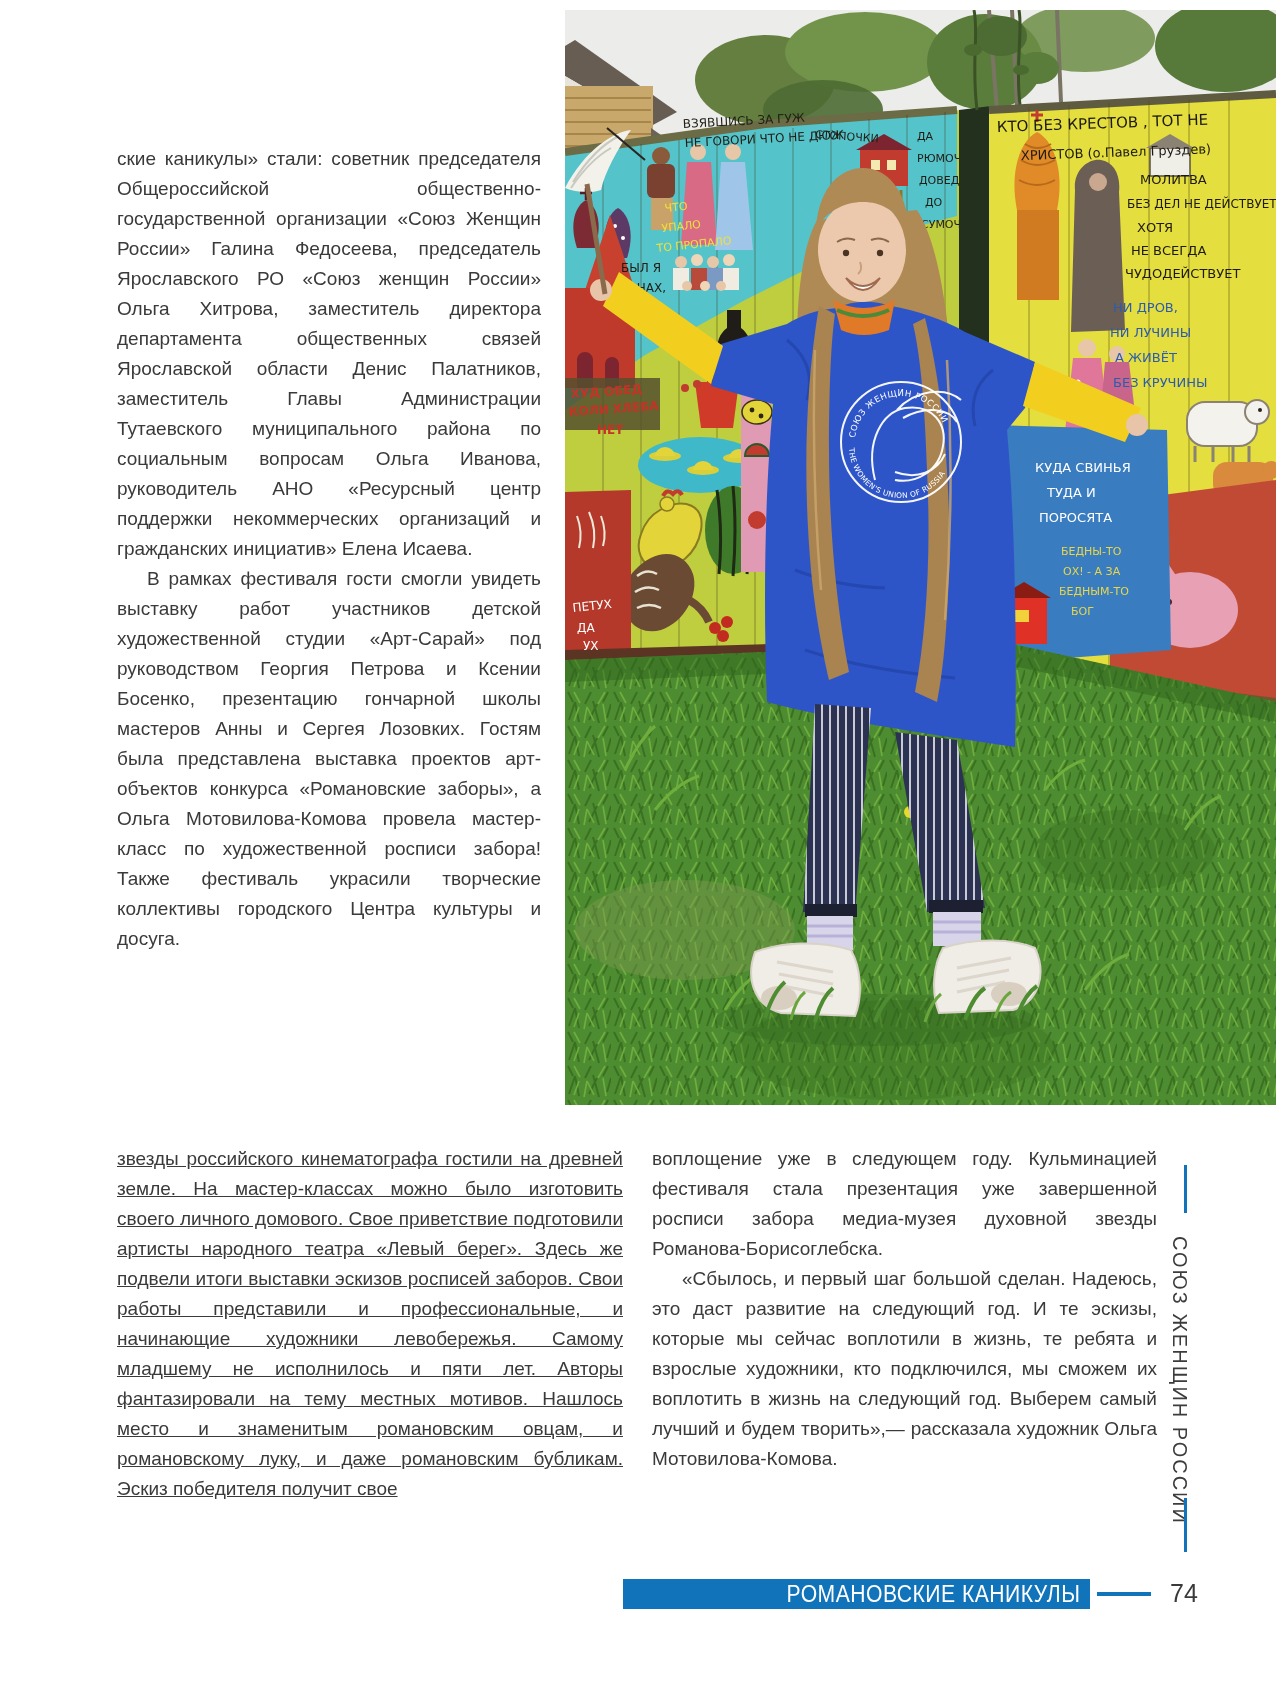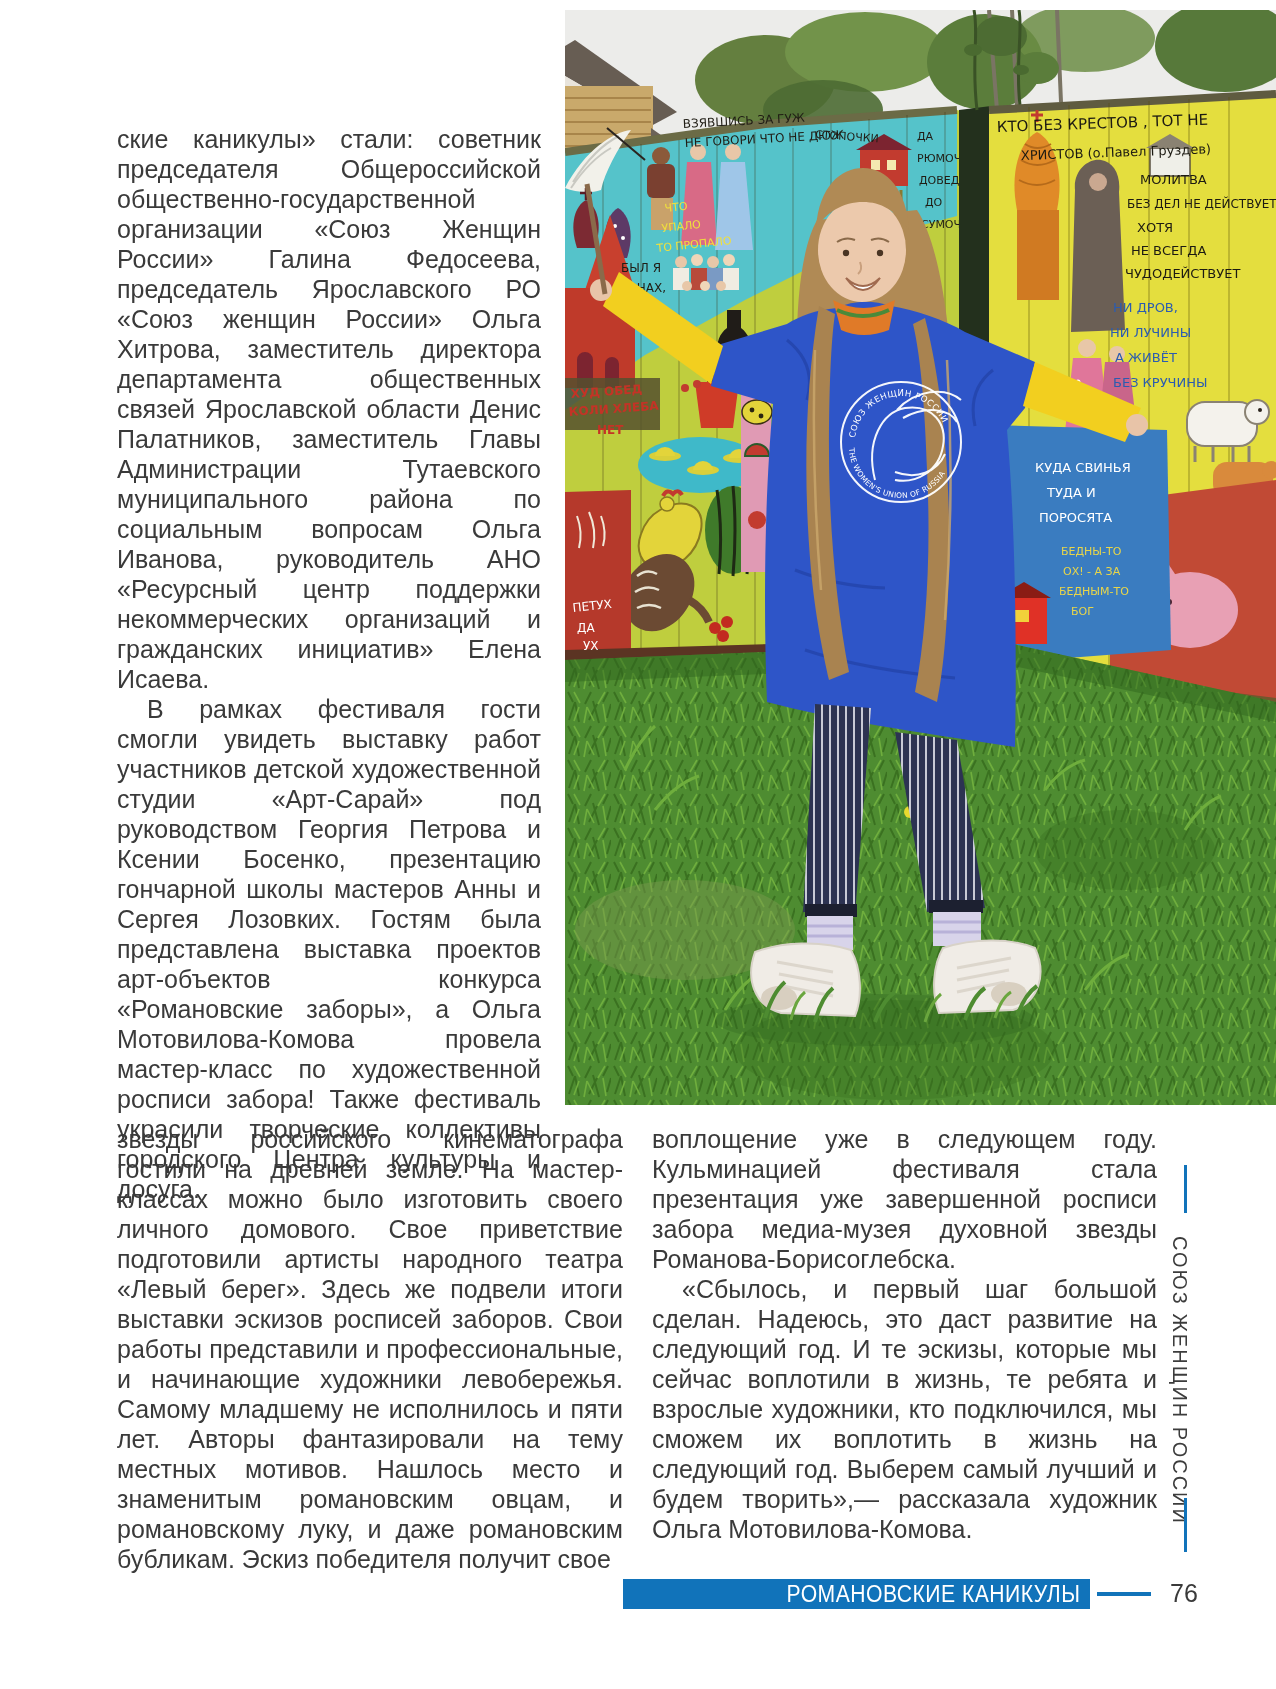--- a/index.html
+++ b/index.html
@@ -1,22 +1,22 @@
 <!DOCTYPE html>
 <html lang="ru"><head>
 <meta charset="utf-8">
 <style>
   html,body{margin:0;padding:0;background:#fff;}
   .page{position:relative;width:1276px;height:1689px;background:#ffffff;overflow:hidden;
         font-family:"Liberation Sans",sans-serif;}
-  .bodytext{font-size:25px;line-height:30px;color:#3a3a3a;text-align:justify;hyphens:auto;-webkit-hyphens:auto;}
+  .bodytext{font-size:19px;line-height:30px;color:#3a3a3a;text-align:justify;hyphens:auto;margin-top:20px;-webkit-hyphens:auto;}
   .bodytext p{margin:0;}
   .bodytext p.indent{text-indent:30px;}
   .col-a{position:absolute;left:117px;top:124px;width:424px;}
-  .col-b{position:absolute;left:117px;top:1124px;width:506px;}
+  .col-b{position:absolute;left:117px;top:1124px;width:506px;text-decoration:underline;}
   .col-c{position:absolute;left:652px;top:1124px;width:505px;}
   .photo{position:absolute;left:565px;top:10px;width:711px;height:1095px;margin:0;overflow:hidden;}
   .vline{position:absolute;width:3px;background:#1173ba;}
   .vline-1{left:1184px;top:1165px;height:48px;}
   .vline-2{left:1184px;top:1498px;height:54px;}
   .vertical-label{position:absolute;left:1168px;top:1236px;height:260px;writing-mode:vertical-rl;
         font-size:20px;letter-spacing:2px;color:#3c3c3c;white-space:nowrap;}
   .footer-bar{position:absolute;left:623px;top:1579px;width:467px;height:30px;background:#1173ba;
         display:flex;align-items:center;justify-content:flex-end;padding-right:10px;box-sizing:border-box;padding-left:16px;}
   .footer-bar span{display:inline-block;color:#ffffff;font-size:23px;letter-spacing:.5px;
@@ -390,15 +390,15 @@
   </div>
 
   <div class="vline vline-1"></div>
   <div class="vertical-label">СОЮЗ ЖЕНЩИН РОССИИ</div>
   <div class="vline vline-2"></div>
 
   <div class="footer-bar">
     <span>РОМАНОВСКИЕ КАНИКУЛЫ</span>
   </div>
   <div class="footer-dash"></div>
-  <div class="page-number">76</div>
+  <div class="page-number">74</div>
 
 </div>
 
 </body></html>

